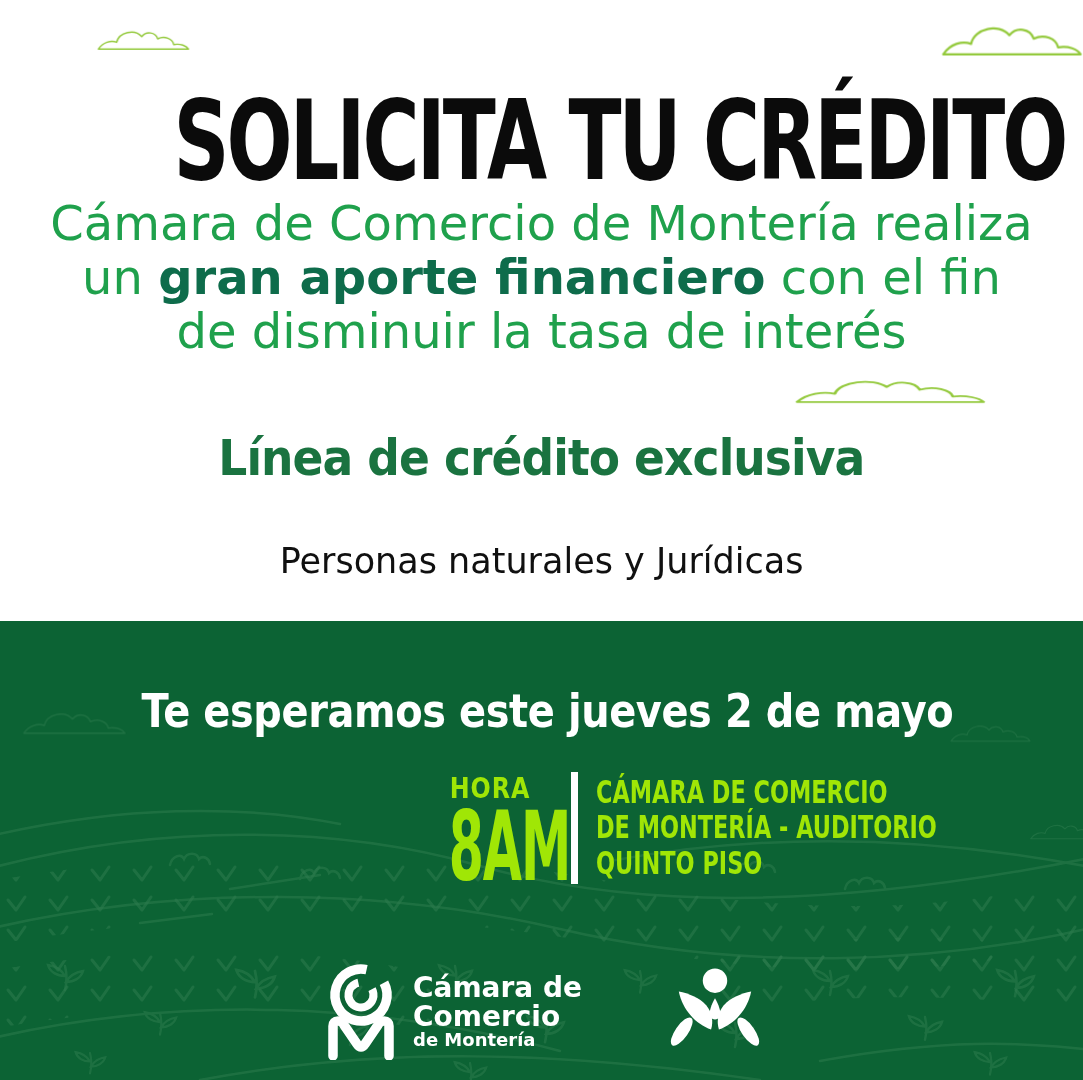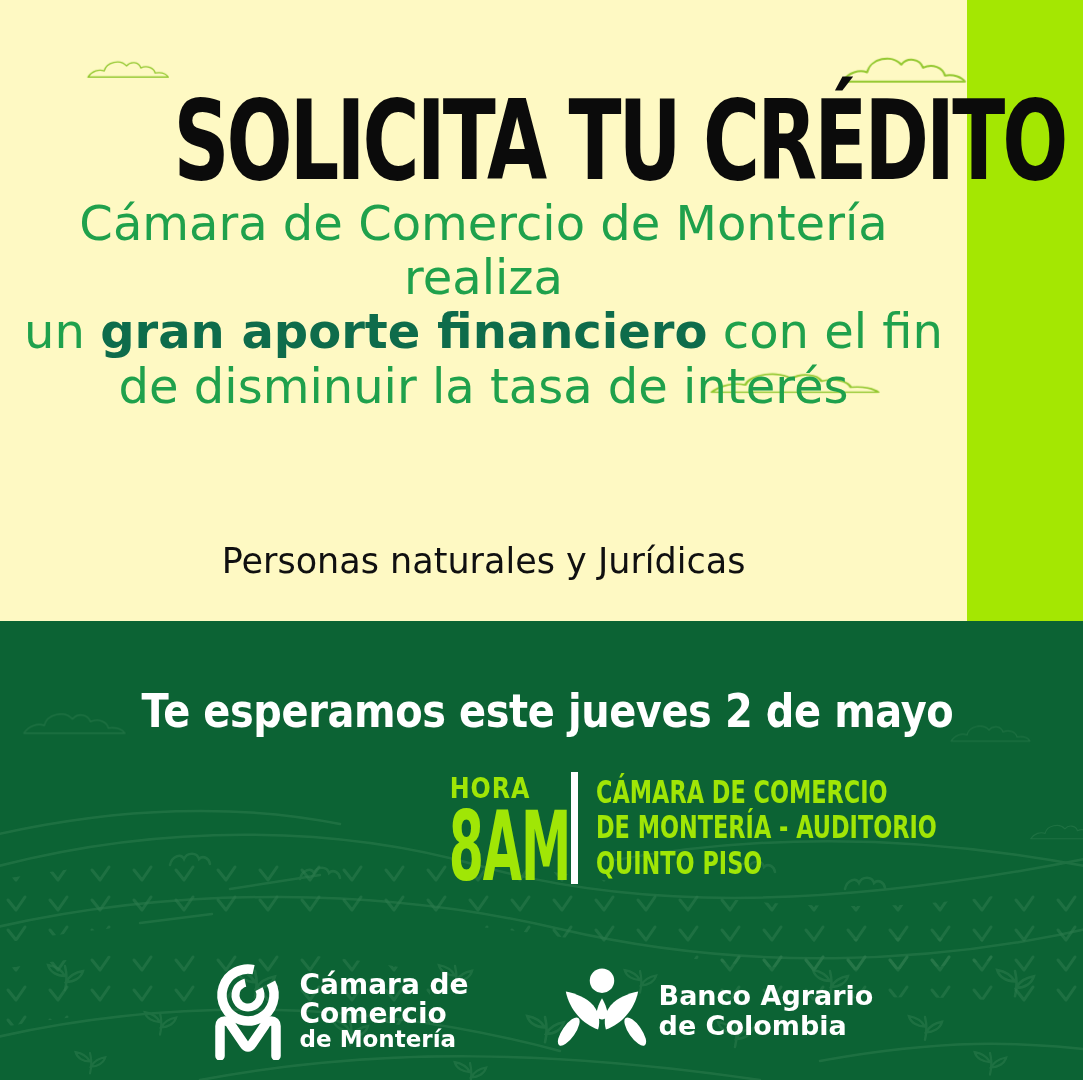--- a/index.html
+++ b/index.html
@@ -1,21 +1,21 @@
 <!DOCTYPE html>
 <html><head>
 <meta charset="utf-8">
 <style>
   * { margin:0; padding:0; box-sizing:border-box; }
   html,body { width:1083px; height:1080px; }
   body { font-family:"DejaVu Sans","Liberation Sans",sans-serif; }
 
   .poster { position:relative; width:1083px; height:1080px; overflow:hidden; background:#A4E702; }
 
-  .top-section { position:absolute; left:0; top:0; width:967px; height:621px; background:#fef9c3; }
+  .top-section { position:absolute; left:0; top:0; width:1083px; height:621px; background:#ffffff; }
   .bottom-section { position:absolute; left:0; top:621px; width:1083px; height:459px; background:#0C6334; }
   .decor { position:absolute; left:0; top:0; width:100%; height:100%; pointer-events:none; }
 
   .title { position:absolute; top:78px; left:0; width:100%; text-align:center; white-space:nowrap; }
   .title span { display:inline-block; font-size:108px; font-weight:800; color:#0B0B0B;
                 letter-spacing:-4px; transform:scale(0.72,1.02); transform-origin:center; }
 
   .intro { position:absolute; top:196px; left:0; width:100%; text-align:center;
            font-size:48px; line-height:1.13; color:#1FA14C; }
   .intro .bold { font-weight:700; color:#0E6C4B; }
@@ -42,21 +42,21 @@
   .event-divider { width:7px; height:112px; background:#FFFFFF; margin:0 18px 0 6px; }
   .event-location { color:#A0E606; font-weight:700; font-size:32px; line-height:1.1;
                     white-space:nowrap; transform:scaleX(0.70); transform-origin:left center; }
 
   .logos { position:absolute; left:0; bottom:20px; width:100%;
            display:flex; justify-content:center; align-items:center; gap:88px; }
   .logo { display:flex; align-items:center;justify-content:flex-end; }
   .logo-text { color:#FFFFFF; font-weight:700; }
   .ccm-text { margin-left:14px; line-height:1.04; }
   .ccm-l1, .ccm-l2 { font-size:28px; }
-  .ccm-l3 { font-size:23px; }
+  .ccm-l3 { font-size:18px; }
   .banco-text { margin-left:12px; font-size:27px; line-height:1.1; }
 </style>
 </head>
 <body>
 
 <div class="poster">
 
   <div class="top-section">
     <svg class="decor" width="1083" height="621" viewBox="0 0 1083 621" xmlns="http://www.w3.org/2000/svg">
       <defs>
@@ -73,20 +73,21 @@
       <span>SOLICITA TU CRÉDITO</span>
     </div>
 
     <div class="intro">
       <div>Cámara de Comercio de Montería realiza</div>
       <div><span>un </span><span class="bold">gran aporte financiero</span><span> con el fin</span></div>
       <div>de disminuir la tasa de interés</div>
     </div>
 
     <div class="heading">
+      <div><span class="squeeze">Línea de crédito exclusiva</span></div>
     </div>
 
     <div class="subheading">Personas naturales y Jurídicas</div>
   </div>
 
   <div class="bottom-section">
     <svg class="decor" width="1083" height="459" viewBox="0 0 1083 459" xmlns="http://www.w3.org/2000/svg">
       <defs>
         <path id="dcloud" d="M6 44 H164 C160 38 150 34 138 36 C136 26 122 20 110 26 C106 14 90 12 82 22 C70 8 42 14 38 32 C28 28 14 32 6 44 Z" fill="none" stroke-linejoin="round" stroke-linecap="round"></path>
         <g id="seedling" fill="none">
@@ -180,20 +181,16 @@
       <svg width="90" height="90" viewBox="0 0 92 92" xmlns="http://www.w3.org/2000/svg">
         <g fill="#FFFFFF">
           <circle cx="46" cy="15" r="12.5"></circle>
           <path d="M9 26 C13 45 26 59 42 65 C44.5 56 43 47 37 40 C30 32 19 28 9 26 Z"></path>
           <path d="M83 26 C79 45 66 59 50 65 C47.5 56 49 47 55 40 C62 32 73 28 83 26 Z"></path>
           <path d="M46 33 C42 40 40 46 40.5 52 C44 55.5 48 55.5 51.5 52 C52 46 50 40 46 33 Z"></path>
           <ellipse cx="12" cy="67" rx="6.5" ry="17" transform="rotate(35 12 67)"></ellipse>
           <ellipse cx="80" cy="67" rx="6.5" ry="17" transform="rotate(-35 80 67)"></ellipse>
         </g>
       </svg>
-      <div class="logo-text banco-text">
-        <div>Banco Agrario</div>
-        <div>de Colombia</div>
-      </div>
     </div>
 
   </div>
 </div>
 
 </body></html>

